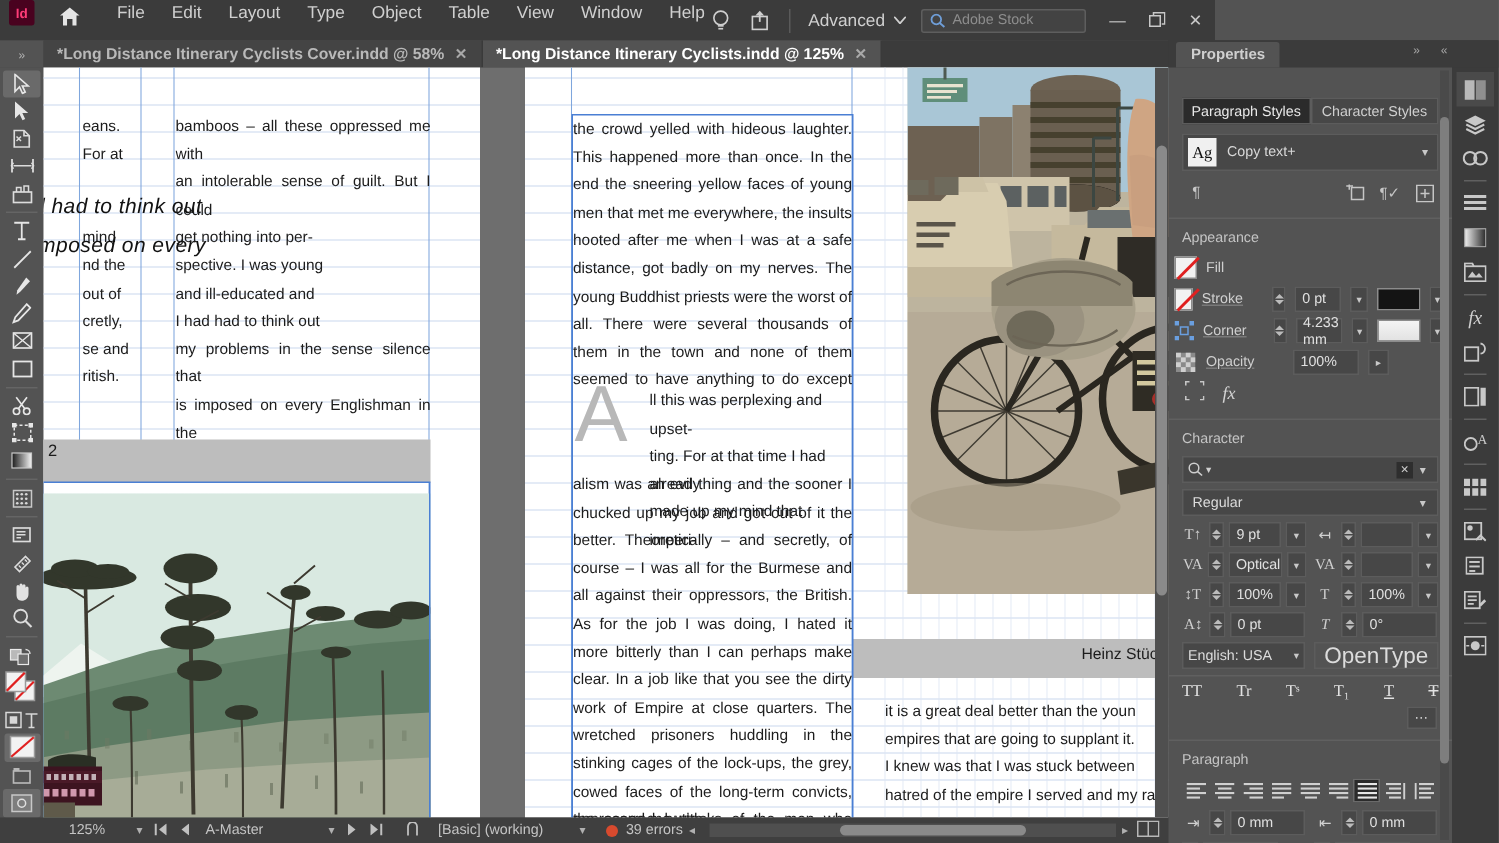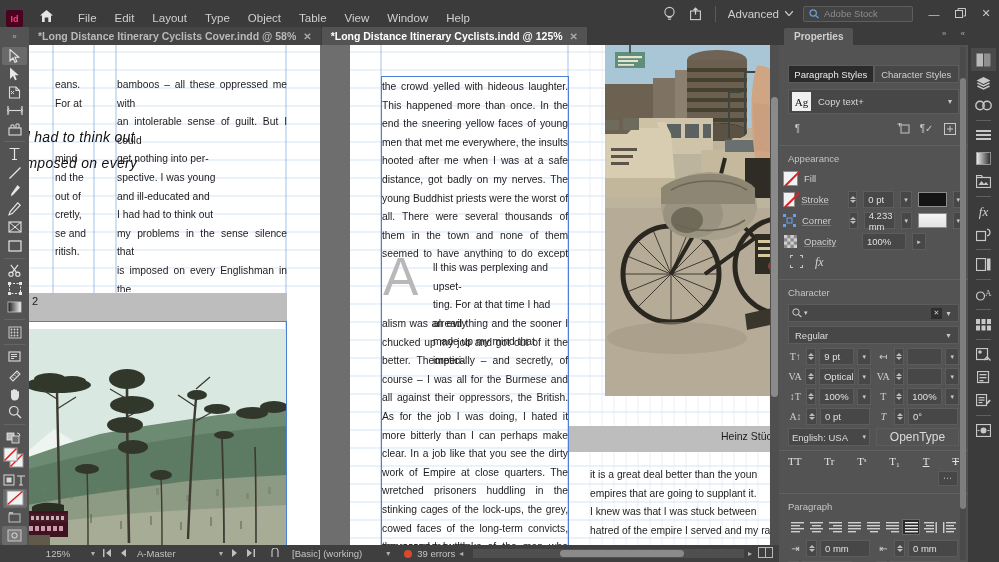--- a/index.html
+++ b/index.html
@@ -7,22 +7,22 @@
     width: 999px; height: 562px;
     overflow: hidden;
     background: #535353;
     font-family: "Liberation Sans", sans-serif;
     -webkit-font-smoothing: antialiased;
   }
   #app { position: relative; width: 999px; height: 562px; }
 
   
   .menubar {
-    position: absolute; left: 0; top: 0; width: 999px; height: 27px;
-    background: #3b3b3b; display: flex; align-items: flex-end;
+    position: absolute; left: 0; top: 0; width: 810px; height: 27px;
+    background: #3b3b3b; display: flex; align-items: flex-start;
   }
   .id-logo {
     width: 17px; height: 17px; margin-left: 6px; border-radius: 2px;
     background: #49021f; color: #ff3c78; font-size: 9px; font-weight: bold;
     display: flex; align-items: center; justify-content: center;
     font-family: "Liberation Sans", sans-serif;
   }
   .home-icon { margin-left: 12px; width: 22px; height: 22px;
     display:flex;align-items:center;justify-content:center; }
   .menu-items { display: flex; margin-left: 12px; }
@@ -233,21 +233,21 @@
     padding-left: 3px; }
   .chargrid { display: flex; padding: 0 9px; gap: 5px; margin-bottom: 3px; }
   .chargrid .half { display: flex; align-items: center; gap: 3px; width: 83px; }
   .glyphic { width: 15px; font-size: 10px; color: #d0d0d0; text-align: center;
     font-family: "Liberation Serif", serif; }
   .langrow { display: flex; padding: 0 9px; gap: 6px; margin: 3px 0 4px 0; }
   .langsel { width: 82px; height: 18px; background: #474747;
     border: 1px solid #5c5c5c; color: #dcdcdc; font-size: 9.5px;
     display: flex; align-items: center; padding: 0 3px; }
   .otbtn { width: 83px; height: 18px; border: 1px solid #5c5c5c;
-    color: #dcdcdc; font-size: 12px; display: flex; align-items: center;
+    color: #dcdcdc; font-size: 15px; display: flex; align-items: center;
     justify-content: center; }
   .styleglyphs { display: flex; padding: 4px 9px; justify-content: space-between;
     color: #e2e2e2; font-size: 11px; font-family: "Liberation Serif", serif; }
   .moredots { display: flex; justify-content: flex-end; padding: 0 10px 3px 0; }
   .moredots .b { background: #474747; border: 1px solid #5c5c5c;
     padding: 0 4px; color: #d0d0d0; font-size: 9px; letter-spacing: 1px;
     line-height: 13px; }
   .alignrow { display: flex; padding: 3px 9px 5px 9px; gap: 1px; }
   .alignbtn { width: 18px; height: 16px; display: flex; align-items: center;
     justify-content: center; }

